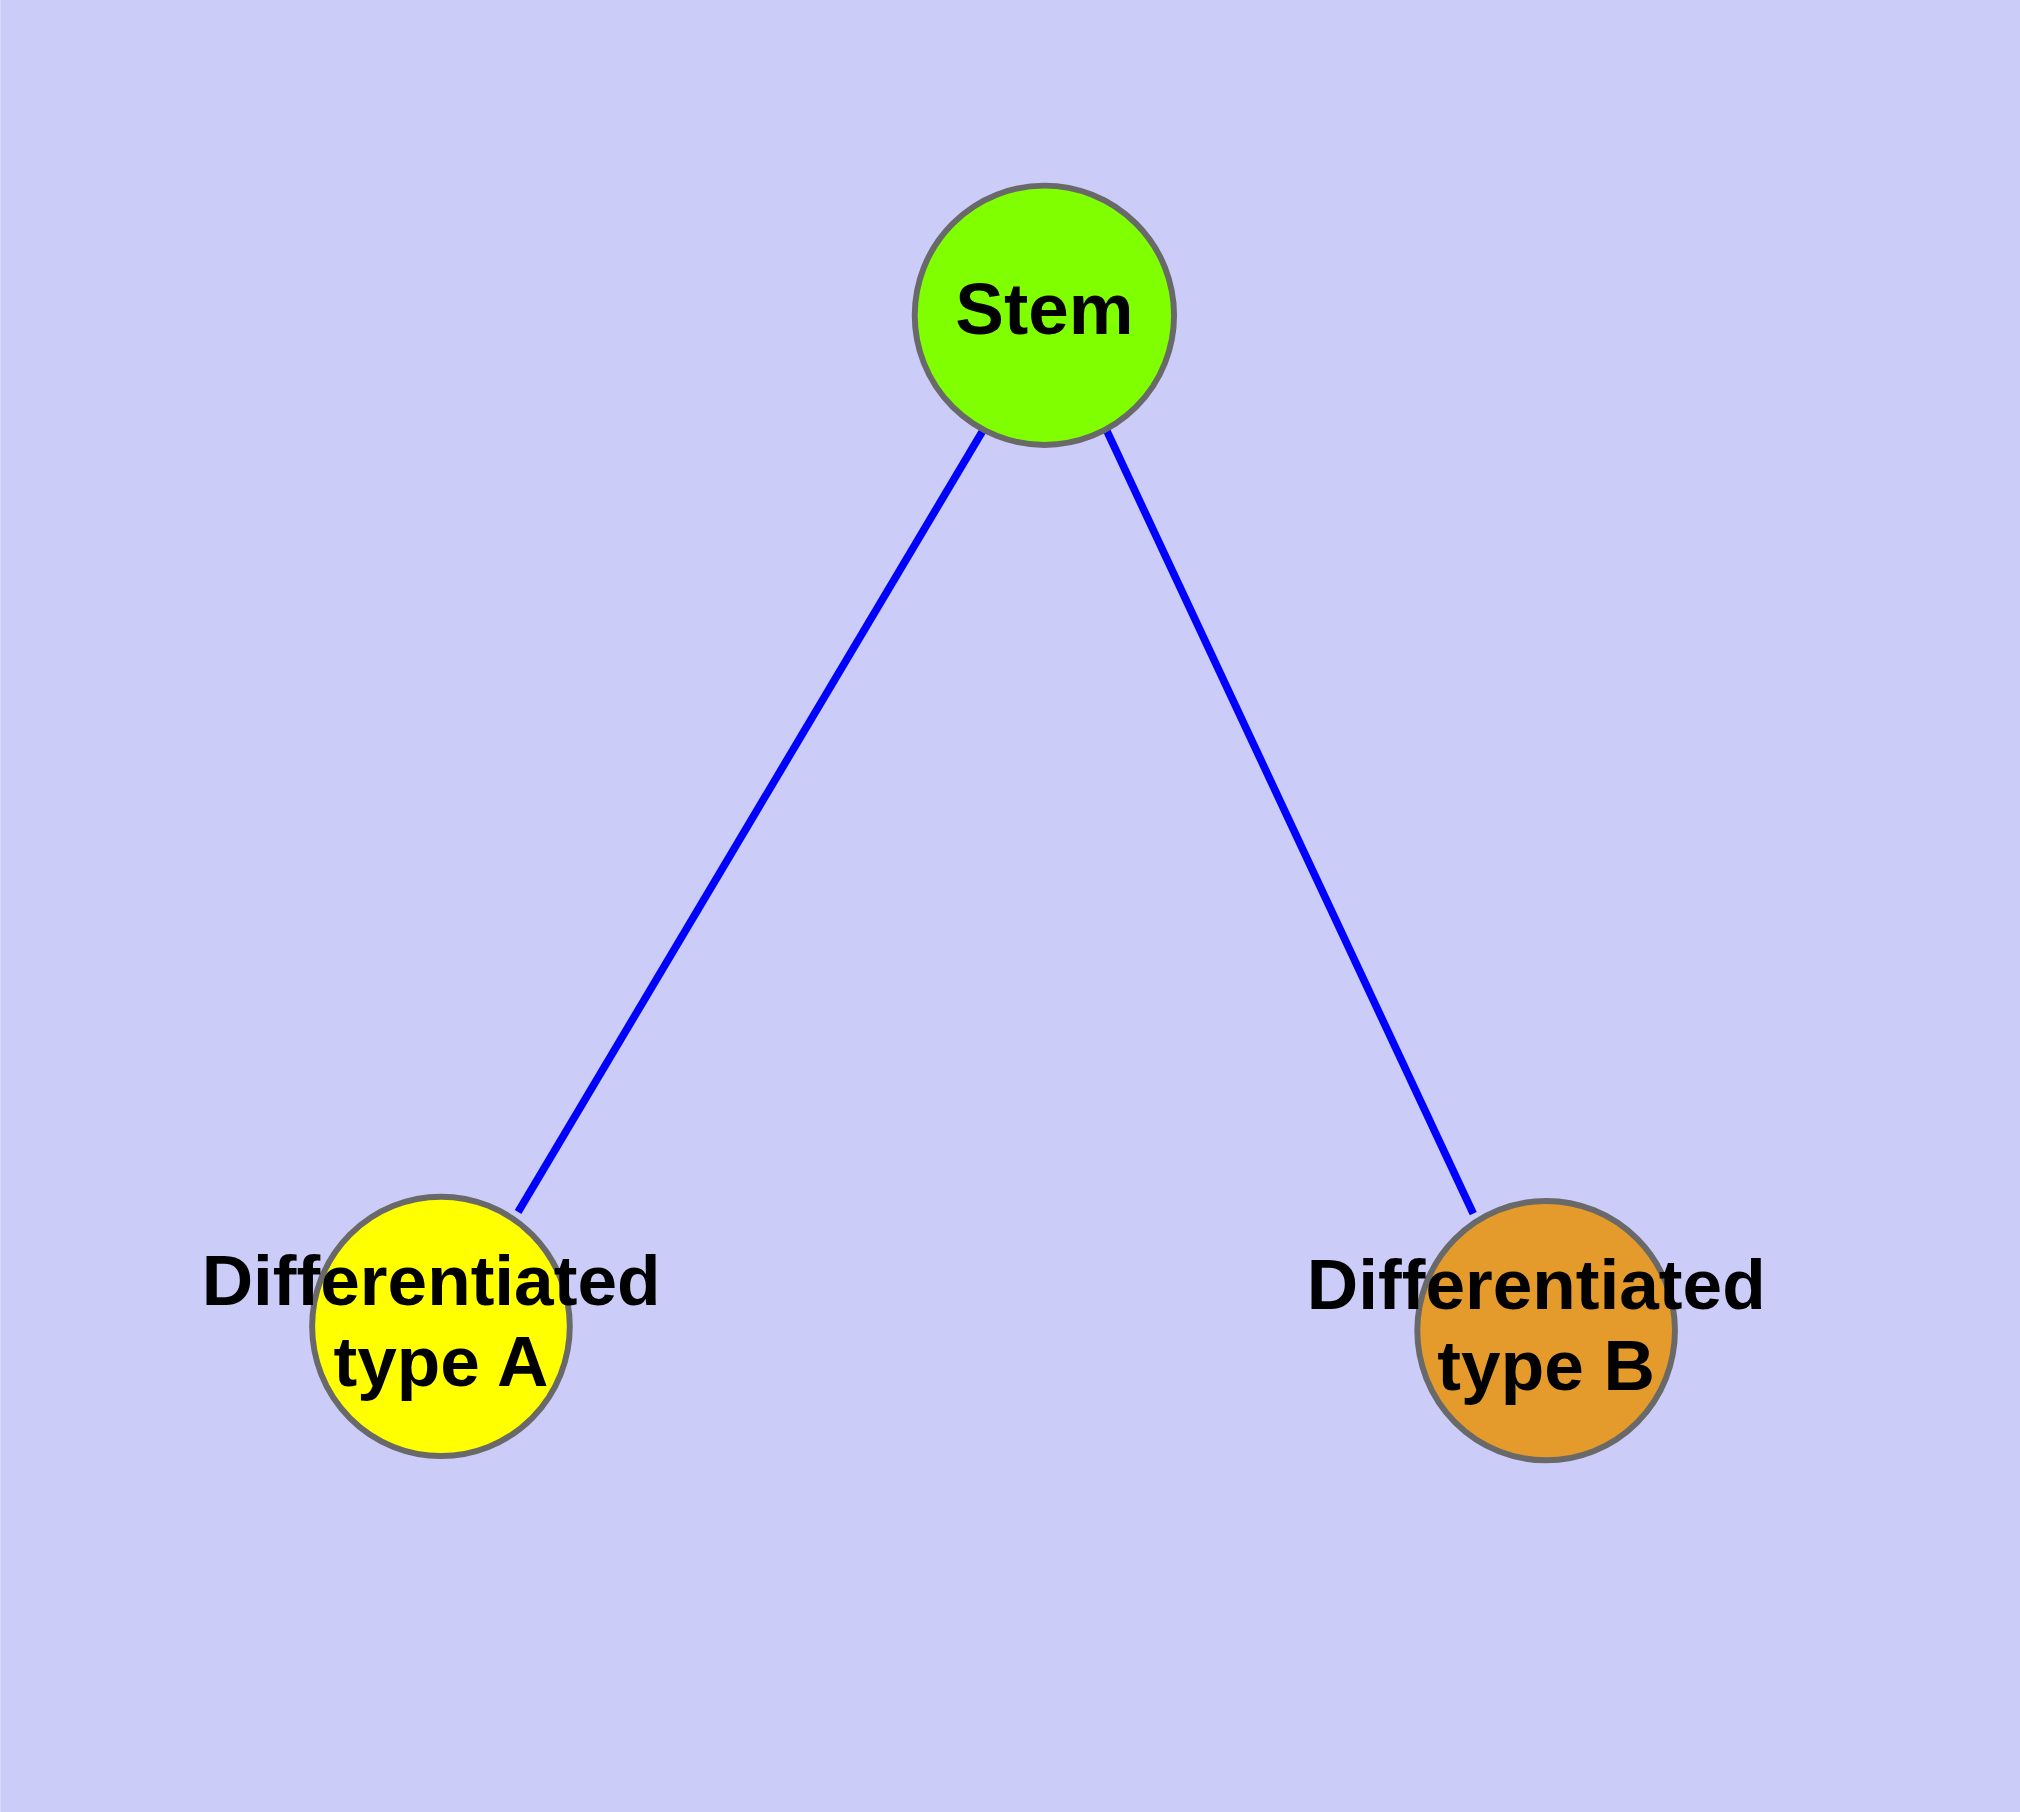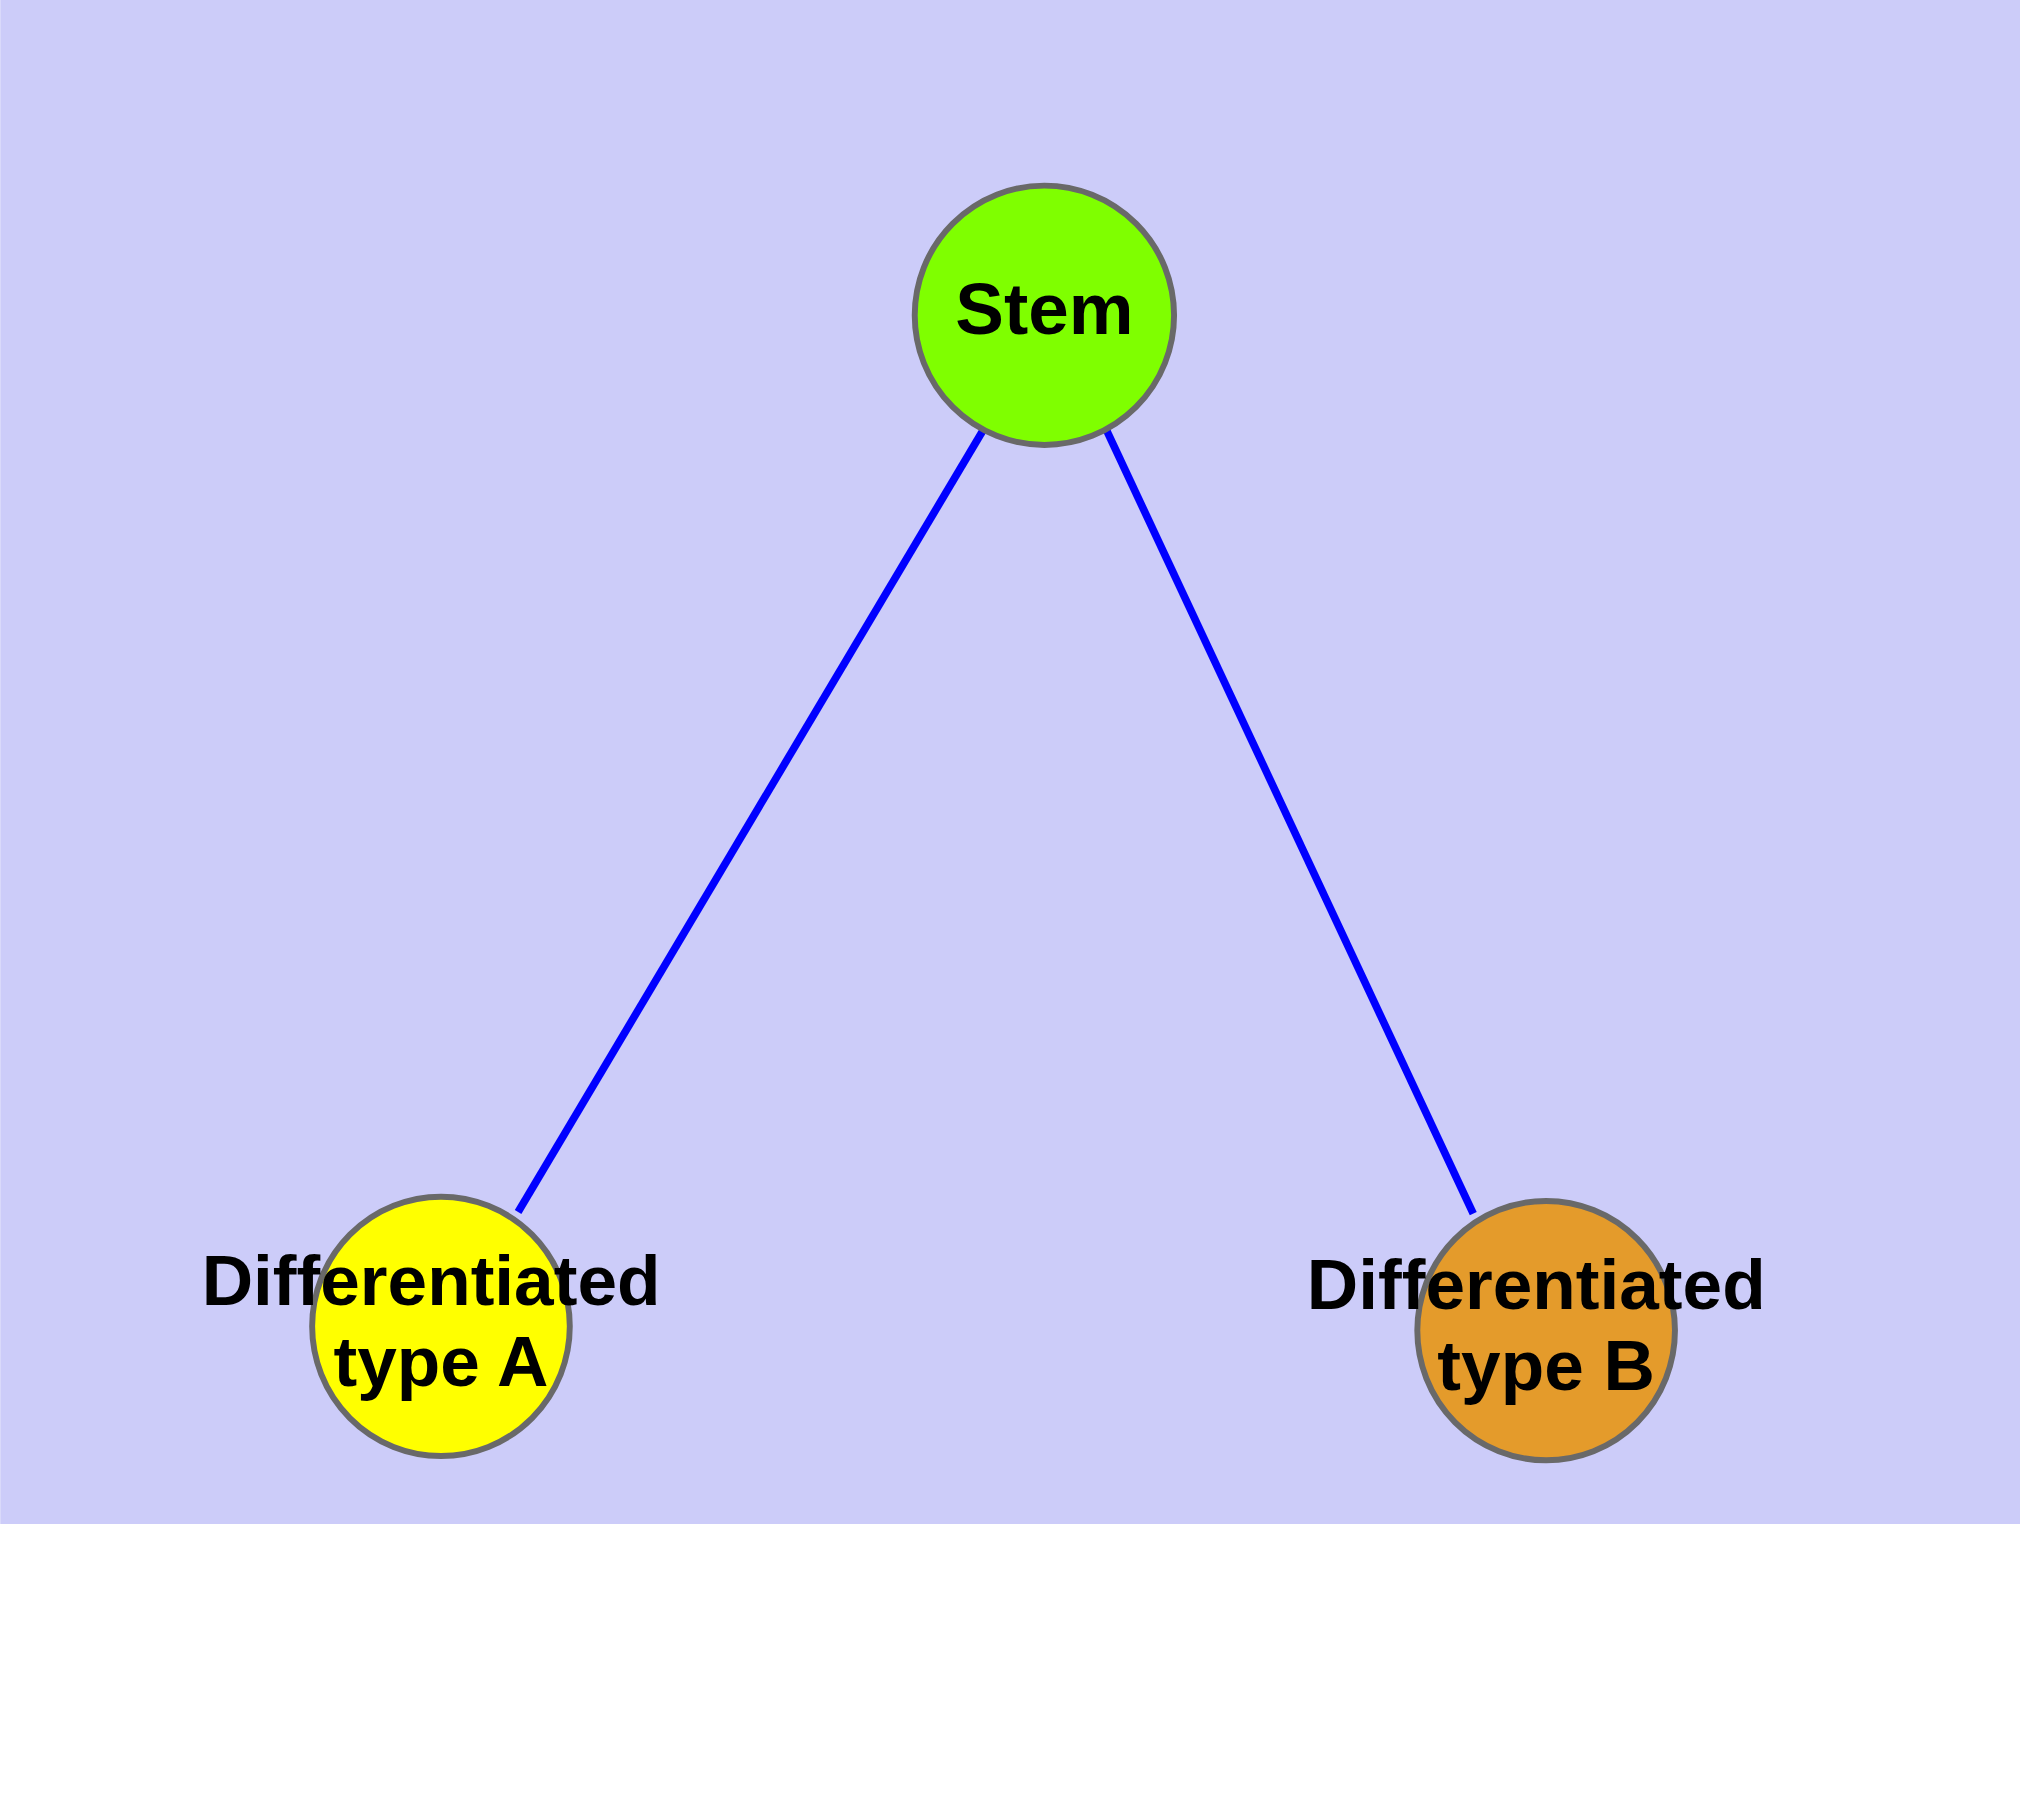--- a/index.html
+++ b/index.html
@@ -27,21 +27,21 @@
     font-weight: bold;
     fill: #000000;
     text-anchor: middle;
     dominant-baseline: middle;
     paint-order: normal;
   }
 </style>
 </head>
 <body>
 
-<div id="canvas" style="width: 2021px; height: 1524px;">
+<div id="canvas" style="width: 2021px; height: 1812px;">
   <svg id="graph-svg" viewBox="0 0 2384 2138" xmlns="http://www.w3.org/2000/svg" style="width: 2021px; height: 1812px;">
 
     <rect id="bg-rect" x="0" y="0" width="2384" height="2138" fill="#ccccf9"></rect>
 
     <g id="edges-group">
       <line id="edge-0" x1="1160" y1="507" x2="611" y2="1430" stroke="#0000ff" stroke-width="9" stroke-linecap="butt"></line>
       <line id="edge-1" x1="1305" y1="507" x2="1738" y2="1432" stroke="#0000ff" stroke-width="9" stroke-linecap="butt"></line>
     </g>
 
     <g id="nodes-group">

